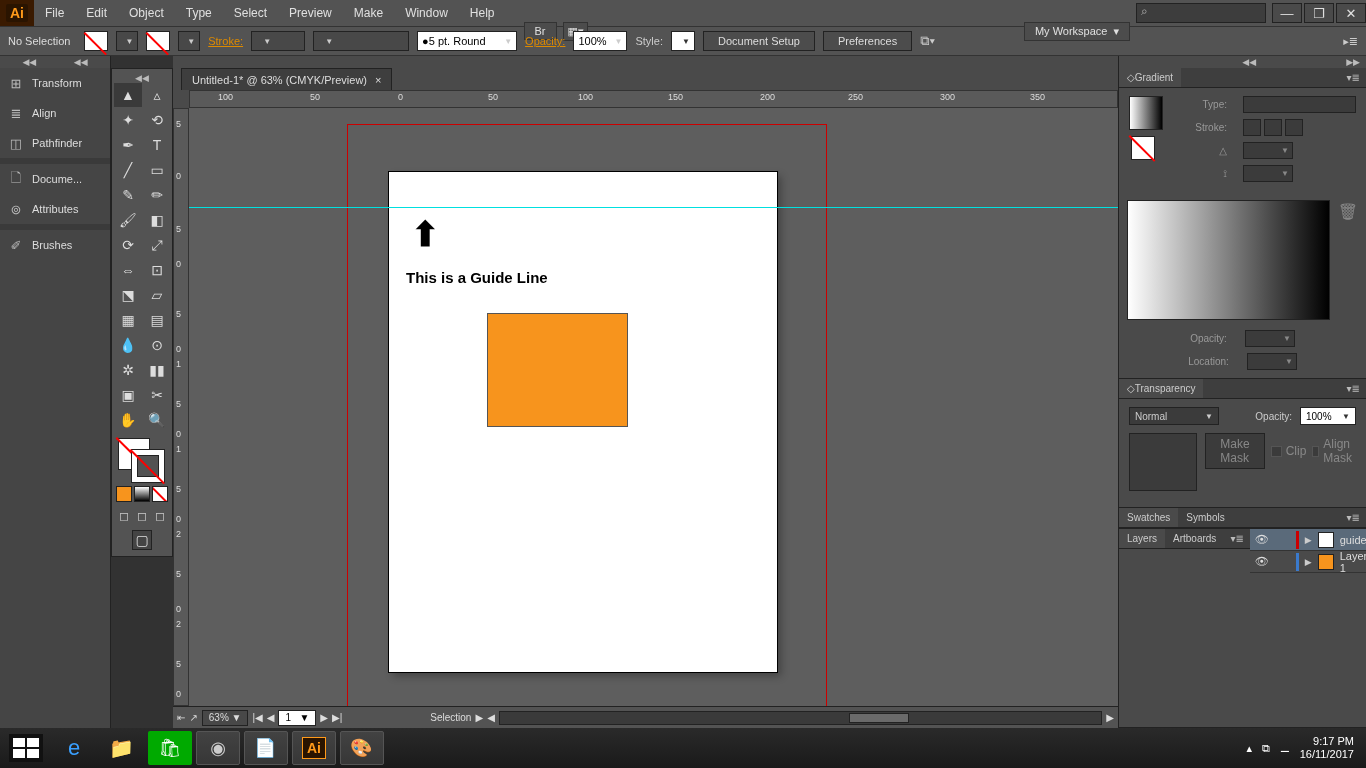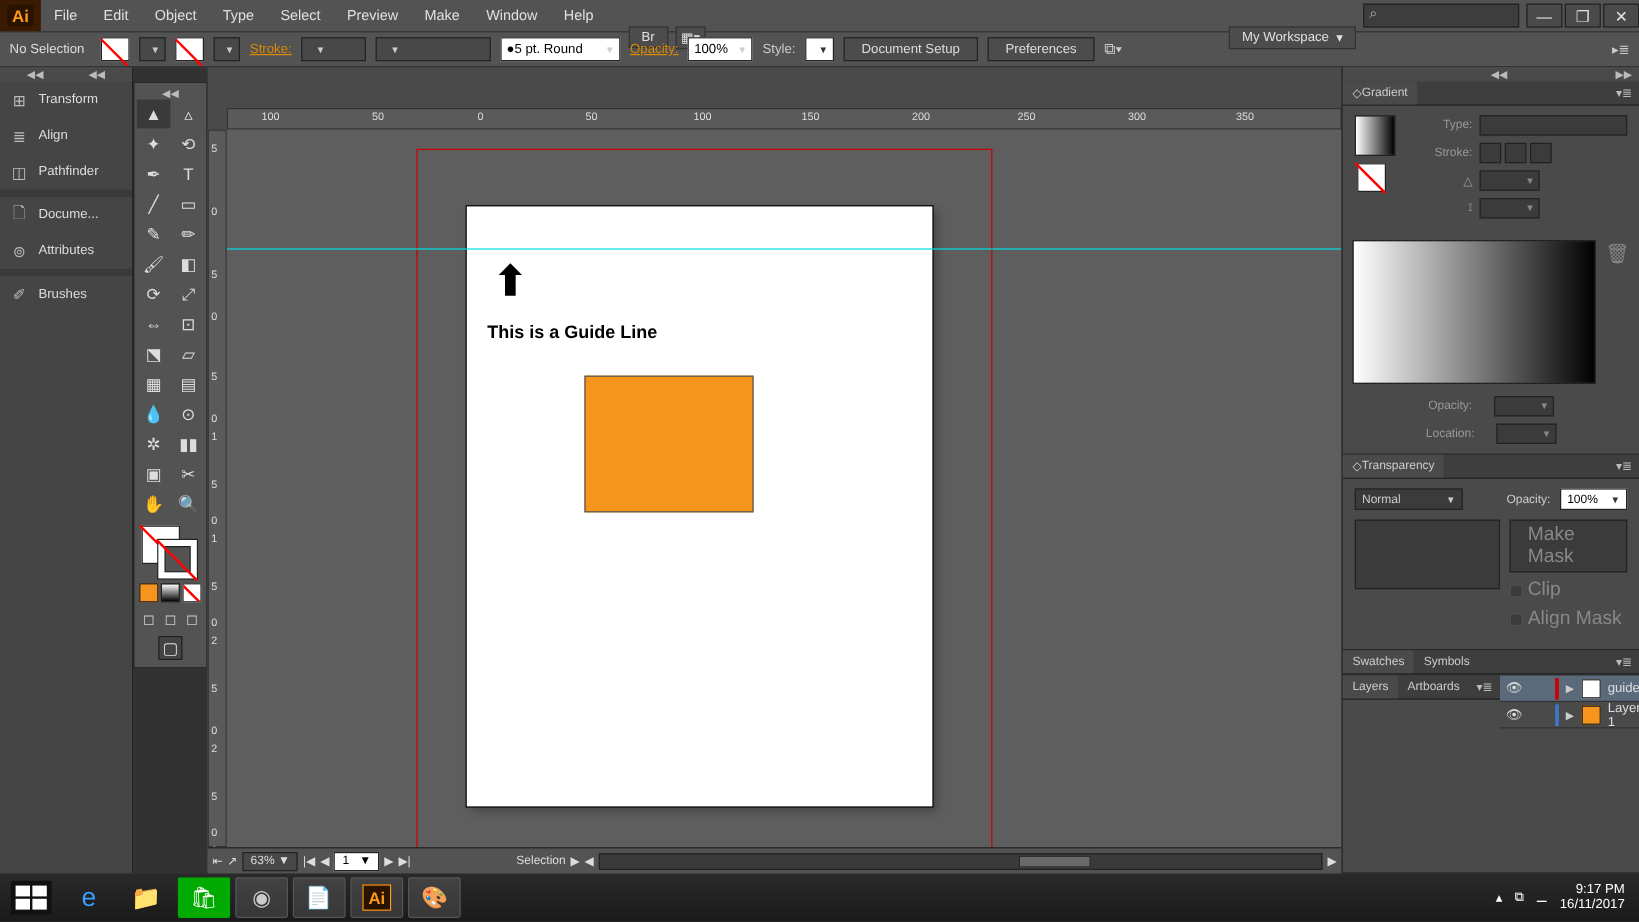--- a/index.html
+++ b/index.html
@@ -67,36 +67,36 @@
 .hscroll .thumb{ position:absolute; left:58%; top:1px; width:60px; height:10px; background:#6a6a6a; border:1px solid #222;}
 
 .rightcol{ position:absolute; top:56px; right:0; bottom:40px; width:248px; background:#4a4a4a; border-left:1px solid #222; display:flex; flex-direction:column;}
 .rightcol .toggle{ height:12px; background:#4a4a4a; display:flex; align-items:center; justify-content:flex-end; padding-right:6px; font-size:9px;color:#bbb;}
 .panel{ background:#4a4a4a; border-bottom:1px solid #222;}
 .panel .tabrow{ height:20px; background:#3e3e3e; display:flex; align-items:center; font-size:10px; border-bottom:1px solid #222;}
 .panel .tab{ padding:0 8px; height:100%; display:flex; align-items:center; color:#ccc;}
 .panel .tab.act{ background:#4a4a4a;}
 .panel .tabrow .menu{ margin-left:auto; padding:0 6px; color:#bbb;}
 .grad-body{ padding:8px 10px 6px; font-size:10px; color:#aaa;}
-.grad-body .row{ display:flex; align-items:center; gap:6px; margin-bottom:6px;}
+.grad-body .row{ display:flex; align-items:center; gap:16px; margin-bottom:6px;}
 .grad-body .lbl{ width:56px; text-align:right; color:#999;}
 .grad-body .field{ height:17px; background:#3b3b3b; border:1px solid #222; flex:1;}
 .grad-body .minifield{ width:50px; height:17px; background:#3b3b3b; border:1px solid #222; display:flex; align-items:center;}
 .grad-body .minifield .tri{margin-left:auto; font-size:8px; padding:0 3px; color:#888;}
 .grad-body .btnrow{ display:flex; gap:3px;}
 .grad-body .sqbtn{ width:18px; height:17px; background:#3b3b3b; border:1px solid #222;}
 .grad-thumb{ width:34px; height:34px; border:1px solid #222; background:linear-gradient(to right,#fff,#000); display:inline-block; vertical-align:top;}
 .grad-noedit{ width:24px; height:24px; border:1px solid #222; background:#fff; position:relative; display:inline-block; margin-top:6px; margin-left:2px;}
 .grad-noedit::before{content:""; position:absolute; left:-2px; top:-2px; width:36px; height:2px; background:red; transform:rotate(45deg); transform-origin:top left;}
 .grad-ramp{ margin:6px 8px 10px; height:120px; background:linear-gradient(to right,#fff,#000); border:1px solid #222;}
 .trans-body{ padding:8px 10px; font-size:10px;}
 .trans-body .dd{ width:90px; height:18px; background:#3b3b3b; border:1px solid #222; display:flex; align-items:center; padding:0 5px;}
 .trans-body .row{ display:flex; align-items:center; gap:8px; margin-bottom:8px;}
 .mask-prev{ width:138px; height:58px; background:#3b3b3b; border:1px solid #222;}
-.mask-right{ display:flex; flex-direction:column; gap:6px; font-size:16px; color:#888;}
+.mask-right{ display:flex; gap:6px; font-size:12px; color:#888;}
 .mask-btn{ background:#3b3b3b; border:1px solid #222; padding:3px 14px; color:#888;}
 .chk{ display:flex; align-items:center; gap:4px;}
 .chk .box{ width:11px; height:11px; border:1px solid #555; background:#3b3b3b;}
 .layer-body{ font-size:11px;}
 .layer-row{ height:22px; display:flex; align-items:center; gap:6px; border-bottom:1px solid #333; padding:0 4px; background:#4a4a4a;}
 .layer-row.sel{ background:#5a6a7a;}
 .layer-row .eye{ width:16px; text-align:center; color:#ddd;}
 .layer-row .bar{ width:3px; height:18px;}
 .layer-row .sw{ width:16px; height:16px; border:1px solid #222;}
 .layer-row .name{ flex:1; color:#ddd;}
@@ -259,20 +259,26 @@
     <div class="mini" style="border:0;font-size:12px;display:flex;align-items:center;justify-content:center">◻</div>
     <div class="mini" style="border:0;font-size:12px;display:flex;align-items:center;justify-content:center">◻</div>
     <div class="mini" style="border:0;font-size:12px;display:flex;align-items:center;justify-content:center">◻</div>
   </div>
   <div class="tb-row" style="justify-content:center;margin-top:6px">
     <div class="tb-cell" style="width:20px;height:20px;background:#444;border:1px solid #222">▢</div>
   </div>
 </div>
 
 <div class="docwrap">
+  <div class="tabstrip">
+    <div class="doctab">
+      <span>Untitled-1* @ 63% (CMYK/Preview)</span>
+      <span class="x">×</span>
+    </div>
+  </div>
   <div class="ruler-h" id="ruler-h">
       <span class="num" style="left: 28px;">100</span>
       <span class="num" style="left: 120px;">50</span>
       <span class="num" style="left: 208px;">0</span>
       <span class="num" style="left: 298px;">50</span>
       <span class="num" style="left: 388px;">100</span>
       <span class="num" style="left: 478px;">150</span>
       <span class="num" style="left: 570px;">200</span>
       <span class="num" style="left: 658px;">250</span>
       <span class="num" style="left: 750px;">300</span>

